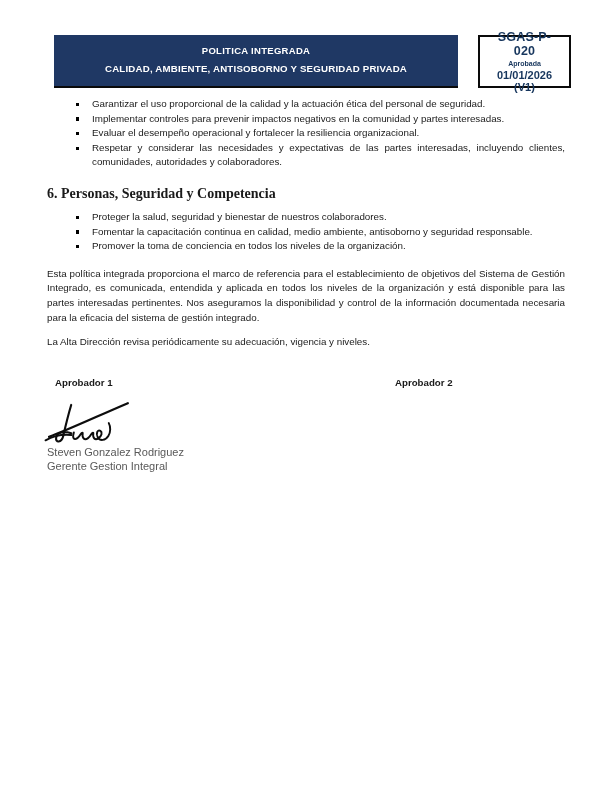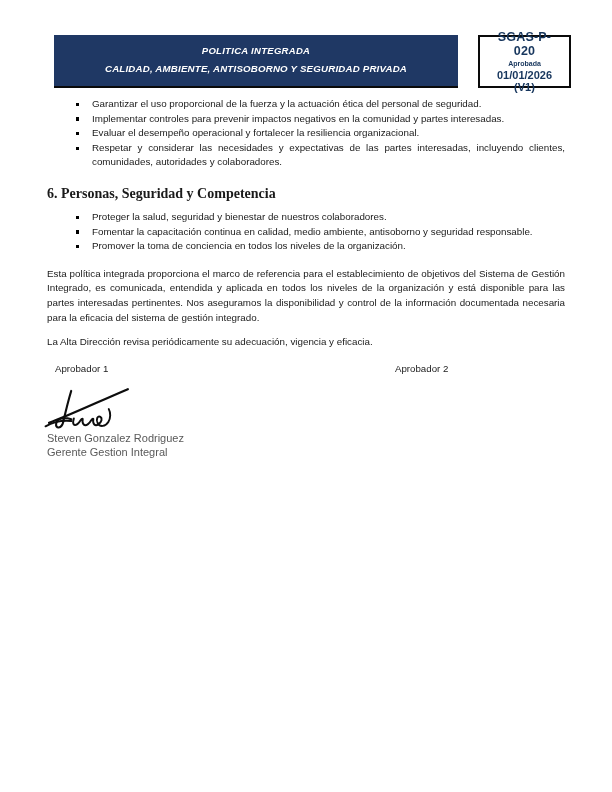--- a/index.html
+++ b/index.html
@@ -34,21 +34,20 @@
     background: #1f3864;
     border-bottom: 2px solid #0a0a0a;
     color: #ffffff;
     display: flex;
     flex-direction: column;
     justify-content: center;
     align-items: center;
     gap: 7px;
     text-align: center;
     padding: 2px 8px 4px;
-    font-style: italic;
   }
   .header-navy .t1 { font-size: 9.5px; font-weight: 700; letter-spacing: 0.3px; }
   .header-navy .t2 { font-size: 9.7px; font-weight: 700; letter-spacing: 0.2px; }
   .doc-box {
     width: 93px;
     margin-left: 20px;
     background: #ffffff;
     border: 2px solid #0a0a0a;
     display: flex;
     flex-direction: column;
@@ -95,24 +94,24 @@
     margin-top: 13px;
     font-size: 9.8px;
     line-height: 14.6px;
     text-align: justify;
   }
   p.body-par.short { margin-top: 10px; text-align: left; }
 
   
   .approvals {
     position: relative;
-    margin-top: 13px;
+    margin-top: 27px;
     height: 13px;
     font-size: 9.7px;
-    font-weight: 400;
+    font-weight: 700;
   }
   .approver-1 { position: absolute; left: 8px; top: 0; }
   .approver-2 { position: absolute; left: 348px; top: 0; }
   .signature-wrap {
     margin: 7px 0 0 -9px;
     width: 100px;
     height: 46px;
   }
   .signature-wrap svg { width: 100%; height: 100%; }
   .signer-name  { margin-top: 2px; font-size: 11px; line-height: 14px; color: #595959; }
@@ -130,35 +129,35 @@
         <div class="t2">CALIDAD, AMBIENTE, ANTISOBORNO Y SEGURIDAD PRIVADA</div>
       </div>
       <div class="doc-box">
         <div class="code">SGAS-P-020</div>
         <div class="status">Aprobada</div>
         <div class="datev">01/01/2026 (V1)</div>
       </div>
     </div>
 
     <ul class="bullets">
-        <li>Garantizar el uso proporcional de la fuerza y la actuación ética del personal de seguridad.</li>
+        <li>Garantizar el uso proporcional de la calidad y la actuación ética del personal de seguridad.</li>
         <li>Implementar controles para prevenir impactos negativos en la comunidad y partes interesadas.</li>
         <li>Evaluar el desempeño operacional y fortalecer la resiliencia organizacional.</li>
         <li>Respetar y considerar las necesidades y expectativas de las partes interesadas, incluyendo clientes, comunidades, autoridades y colaboradores.</li>
       </ul>
 
     <div class="section-heading">6. Personas, Seguridad y Competencia</div>
     <ul class="bullets">
         <li>Proteger la salud, seguridad y bienestar de nuestros colaboradores.</li>
         <li>Fomentar la capacitación continua en calidad, medio ambiente, antisoborno y seguridad responsable.</li>
         <li>Promover la toma de conciencia en todos los niveles de la organización.</li>
       </ul>
 
     <p class="body-par">Esta política integrada proporciona el marco de referencia para el establecimiento de objetivos del Sistema de Gestión Integrado, es comunicada, entendida y aplicada en todos los niveles de la organización y está disponible para las partes interesadas pertinentes. Nos aseguramos la disponibilidad y control de la información documentada necesaria para la eficacia del sistema de gestión integrado.</p>
-    <p class="body-par short">La Alta Dirección revisa periódicamente su adecuación, vigencia y eficacia.</p>
+    <p class="body-par short">La Alta Dirección revisa periódicamente su adecuación, vigencia y niveles.</p>
 
     <div class="approvals">
       <span class="approver-1">Aprobador 1</span>
       <span class="approver-2">Aprobador 2</span>
     </div>
 
     <div class="signature-wrap">
       <svg viewBox="0 0 100 52" fill="none" stroke="#0d0d0d" stroke-linecap="round" stroke-linejoin="round">
         <path stroke-width="2.6" d="M6 45 C 28 37, 62 21, 95 7"></path>
         <path stroke-width="2.4" d="M31 9 C 28 19, 25 31, 22 44 C 20 52, 13 52, 14 46 C 15 40, 22 38, 31 41"></path>

